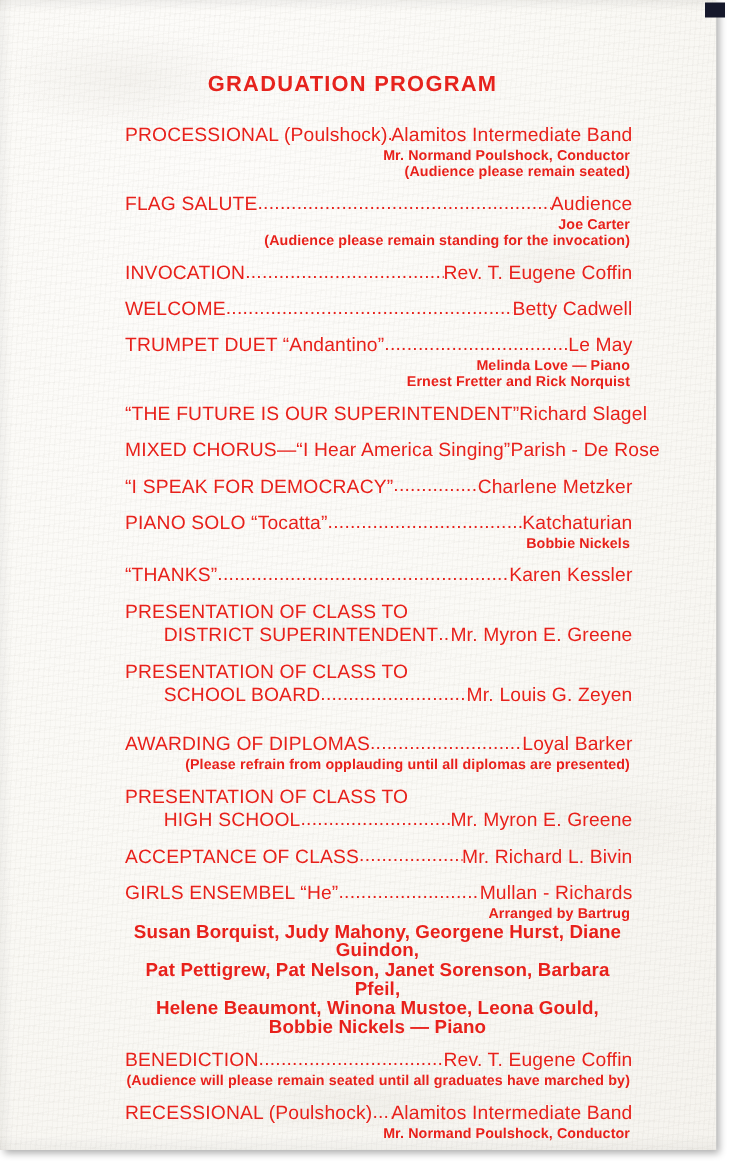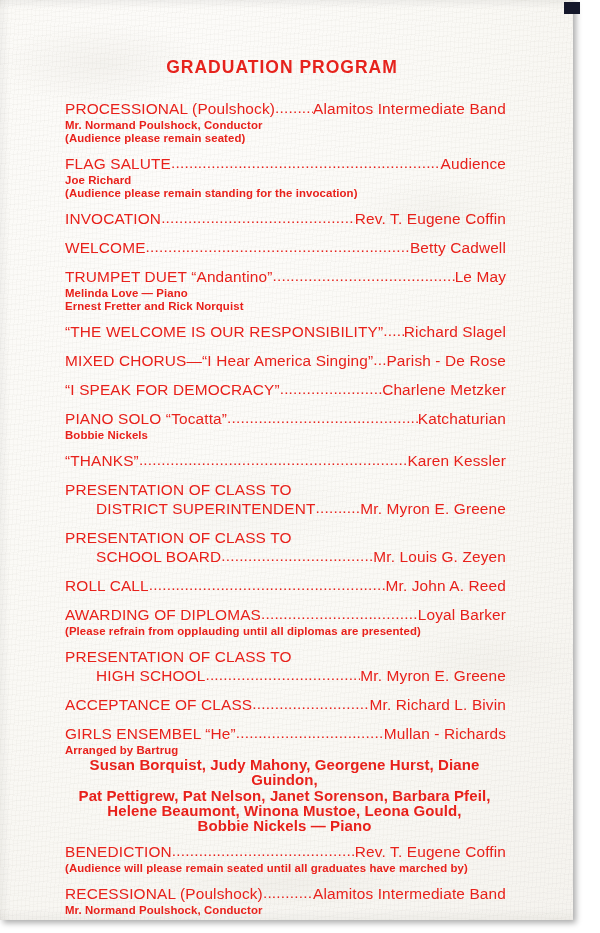--- a/index.html
+++ b/index.html
@@ -83,20 +83,21 @@
     letter-spacing: 1.0px;
     margin-top: 57px;
     margin-right: 8px;
     color: #e6231d;
   }
 
   .program {
     margin-top: 22px;
     padding-left: 65px;
     padding-right: 66px;
+    margin-left: 35px;
   }
 
   
   .entry {
     display: flex;
     align-items: baseline;
     font-size: 15.4px;
     letter-spacing: 0.15px;
     white-space: nowrap;
     color: #e8211b;
@@ -117,21 +118,21 @@
     display: block;
     white-space: nowrap;
   }
   .entry .performer { flex: 0 0 auto; }
 
   
   .entry.indent { padding-left: 31px; align-items: center; }
 
   
   .note {
-    text-align: left;
+    text-align: right;
     font-size: 11.4px;
     letter-spacing: 0.1px;
     color: #e8211b;
     margin-right: 2px;
     margin-top: 1px;
     margin-bottom: 1px;
   }
   .note.bold { font-weight: bold; }
 
   .names {
@@ -158,21 +159,21 @@
           <span class="performer">Alamitos Intermediate Band</span>
         </div>
         <div class="note bold">Mr. Normand Poulshock, Conductor</div>
         <div class="note bold">(Audience please remain seated)</div>
         <div class="gap-md"></div>
         <div class="entry">
           <span class="lead-label">FLAG SALUTE</span>
           <span class="dots"></span>
           <span class="performer">Audience</span>
         </div>
-        <div class="note bold">Joe Richard</div>
+        <div class="note bold">Joe Carter</div>
         <div class="note bold">(Audience please remain standing for the invocation)</div>
         <div class="gap-md"></div>
         <div class="entry">
           <span class="lead-label">INVOCATION</span>
           <span class="dots"></span>
           <span class="performer">Rev. T. Eugene Coffin</span>
         </div>
         <div class="gap-md"></div>
         <div class="entry">
           <span class="lead-label">WELCOME</span>
@@ -182,21 +183,21 @@
         <div class="gap-md"></div>
         <div class="entry">
           <span class="lead-label">TRUMPET DUET “Andantino”</span>
           <span class="dots"></span>
           <span class="performer">Le May</span>
         </div>
         <div class="note bold">Melinda Love — Piano</div>
         <div class="note bold">Ernest Fretter and Rick Norquist</div>
         <div class="gap-md"></div>
         <div class="entry">
-          <span class="lead-label">“THE WELCOME IS OUR RESPONSIBILITY”</span>
+          <span class="lead-label">“THE FUTURE IS OUR SUPERINTENDENT”</span>
           <span class="dots"></span>
           <span class="performer">Richard Slagel</span>
         </div>
         <div class="gap-md"></div>
         <div class="entry">
           <span class="lead-label">MIXED CHORUS—“I Hear America Singing”</span>
           <span class="dots"></span>
           <span class="performer">Parish - De Rose</span>
         </div>
         <div class="gap-md"></div>
@@ -230,25 +231,20 @@
         <div class="gap-md"></div>
         <div class="entry">
           <span class="lead-label">PRESENTATION OF CLASS TO</span>
         </div>
         <div class="entry indent">
           <span class="lead-label">SCHOOL BOARD</span>
           <span class="dots"></span>
           <span class="performer">Mr. Louis G. Zeyen</span>
         </div>
         <div class="gap-md"></div>
-        <div class="entry">
-          <span class="lead-label">ROLL CALL</span>
-          <span class="dots"></span>
-          <span class="performer">Mr. John A. Reed</span>
-        </div>
         <div class="gap-md"></div>
         <div class="entry">
           <span class="lead-label">AWARDING OF DIPLOMAS</span>
           <span class="dots"></span>
           <span class="performer">Loyal  Barker</span>
         </div>
         <div class="note bold">(Please refrain from opplauding until all diplomas are presented)</div>
         <div class="gap-md"></div>
         <div class="entry">
           <span class="lead-label">PRESENTATION OF CLASS TO</span>

